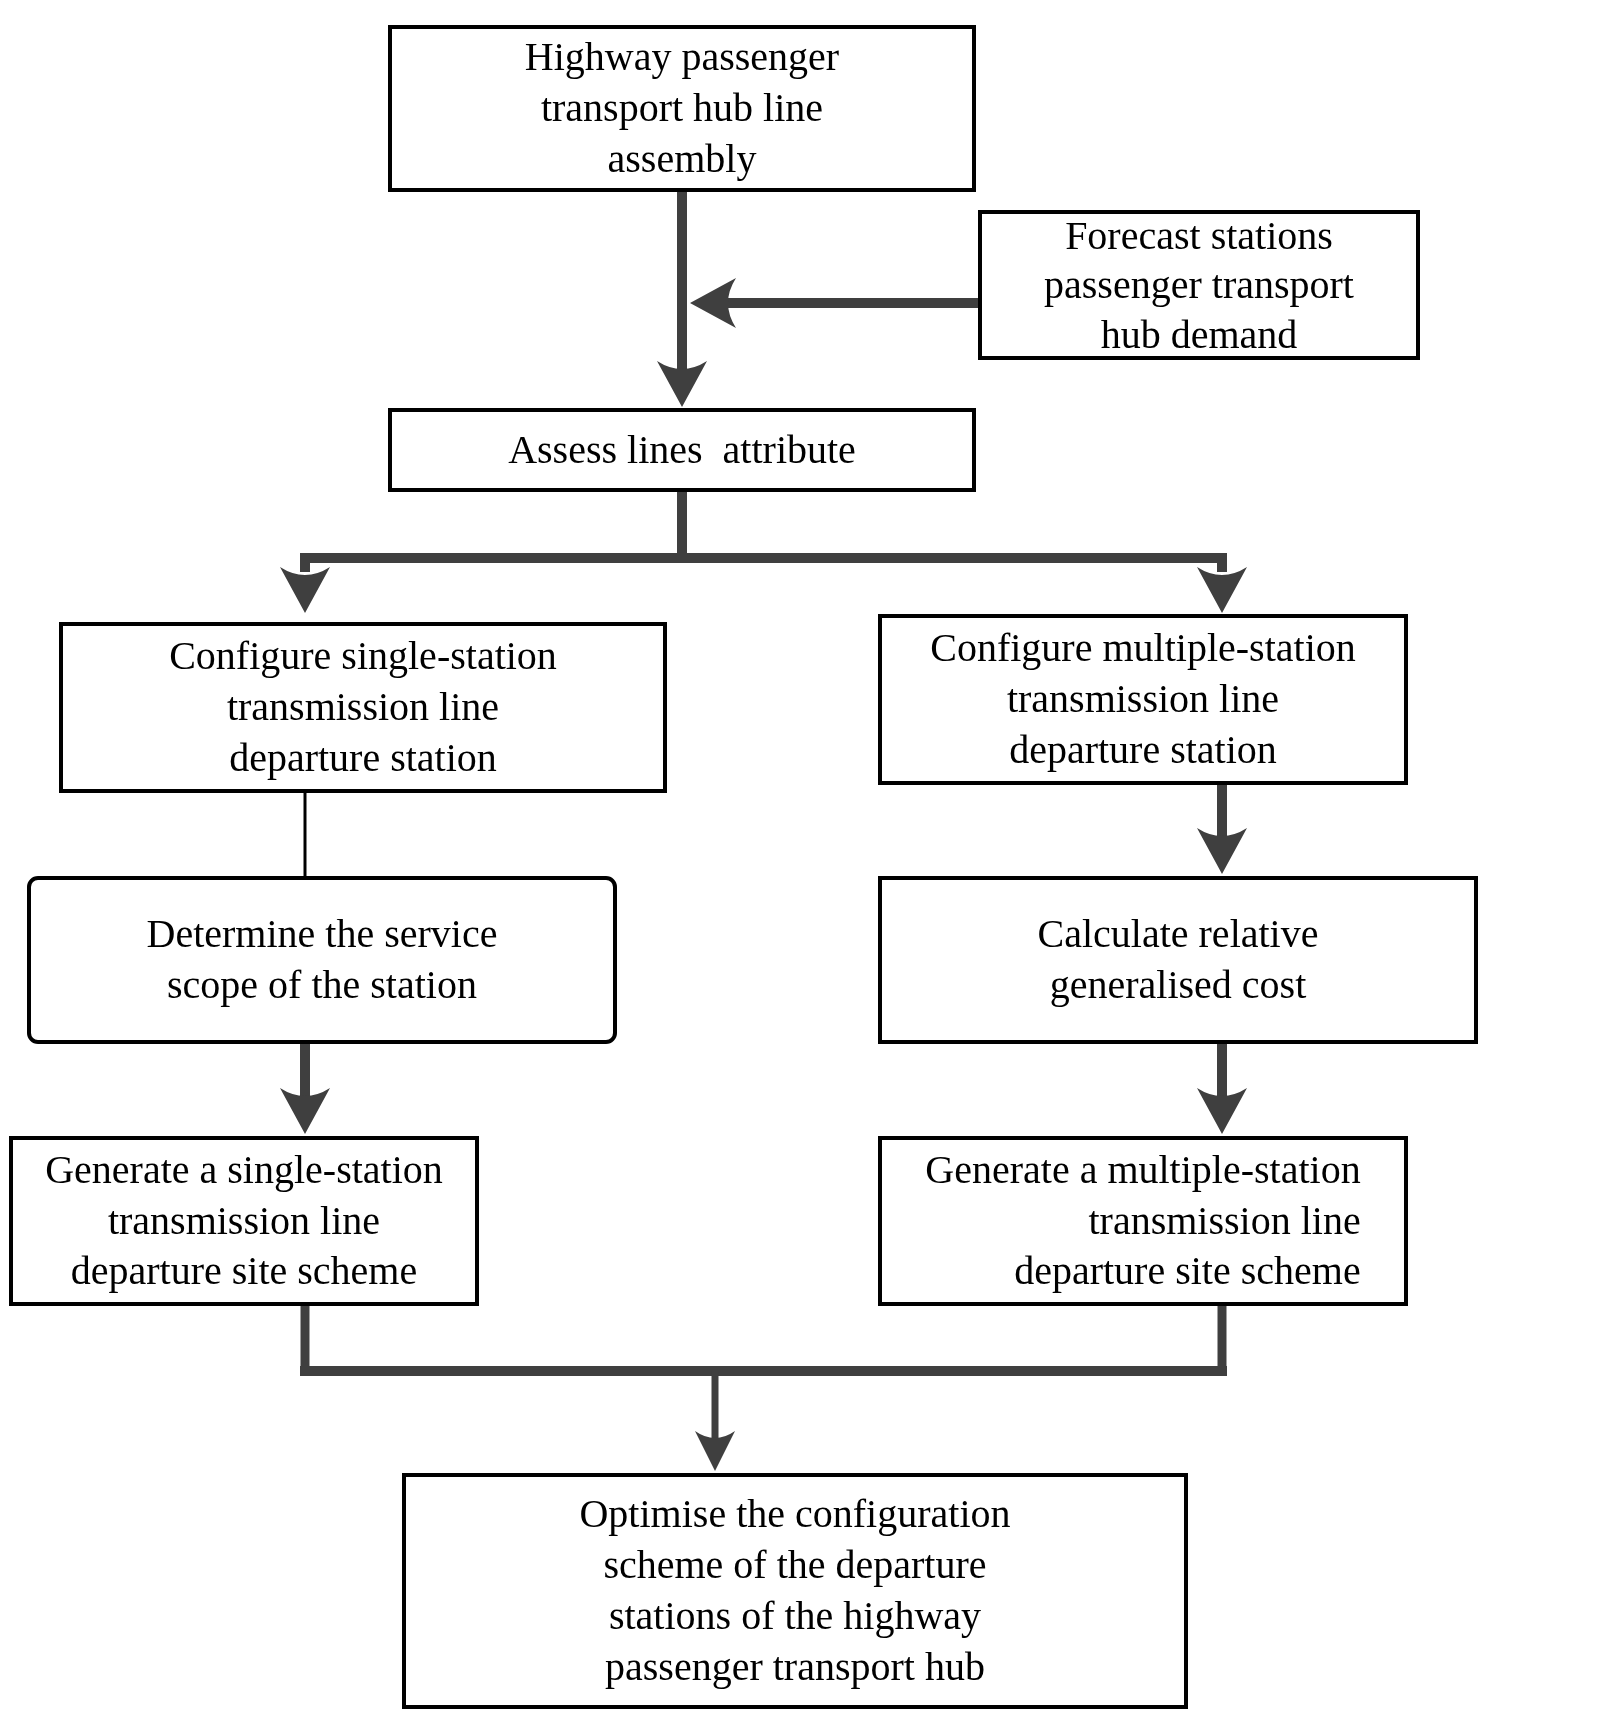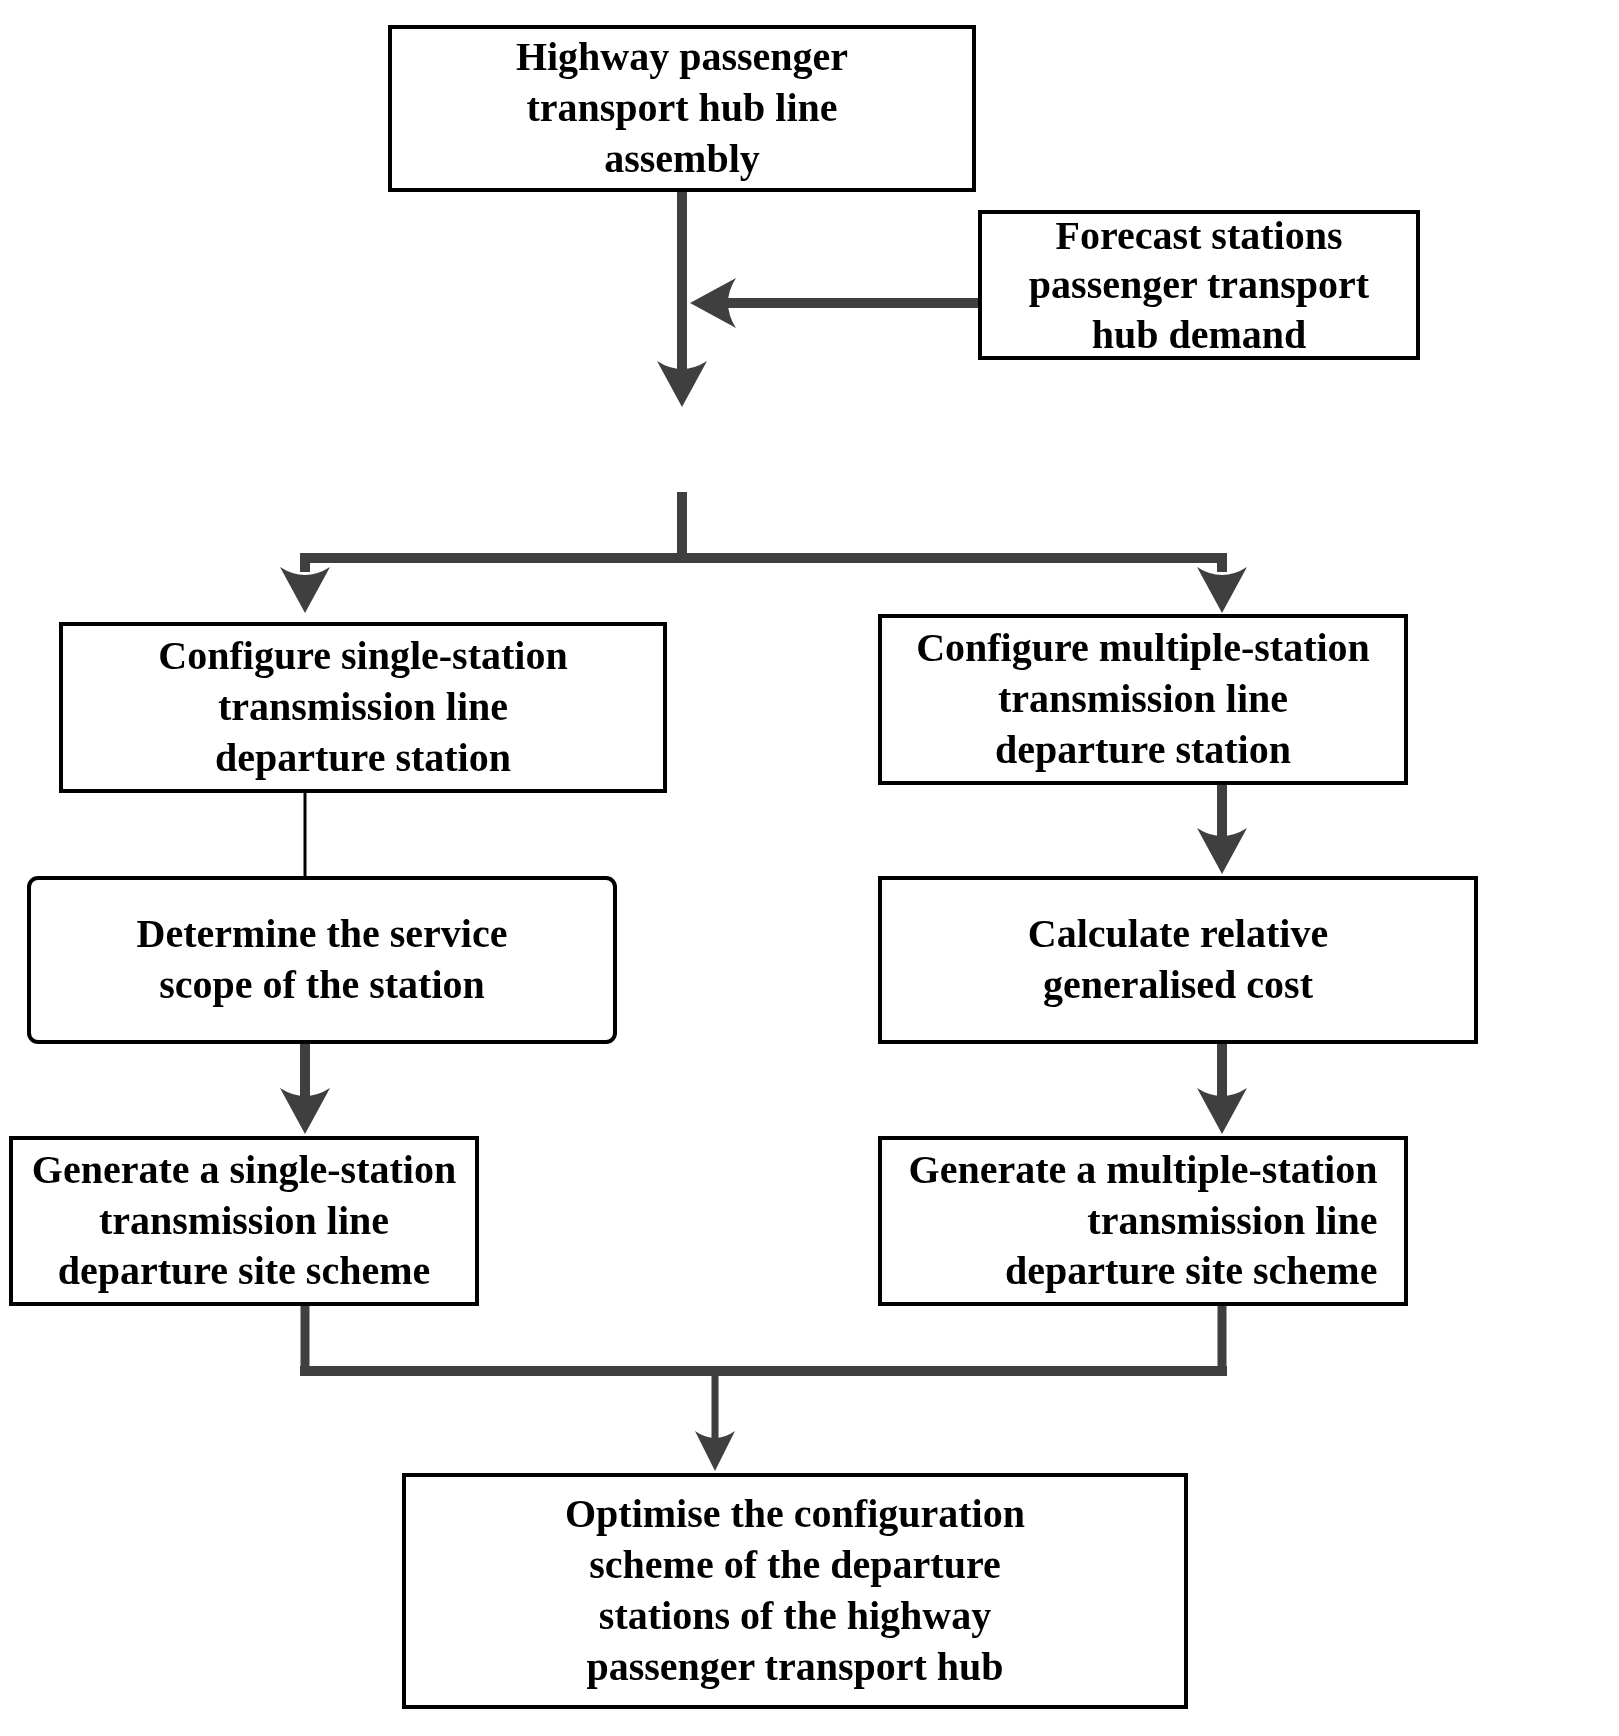--- a/index.html
+++ b/index.html
@@ -23,21 +23,20 @@
     box-sizing: border-box;
     border: 4px solid #000000;
     background: #ffffff;
     display: flex;
     align-items: center;
     justify-content: center;
     text-align: center;
     font-size: 40px;
     line-height: 1.27;
     white-space: pre-wrap;
-    font-weight: bold;
   }
   
   .n-assembly   { left: 388px;  top: 25px;   width: 588px; height: 167px; }
   .n-forecast   { left: 978px;  top: 210px;  width: 442px; height: 150px; line-height: 1.24; }
   .n-assess     { left: 388px;  top: 408px;  width: 588px; height: 84px;  }
   .n-cfg-single { left: 27px;   top: 622px;  width: 608px; height: 171px; margin-left: 32px; }
   .n-cfg-multi  { left: 878px;  top: 614px;  width: 530px; height: 171px; }
   .n-determine  { left: 27px;   top: 876px;  width: 590px; height: 168px; border-radius: 11px; }
   .n-calculate  { left: 878px;  top: 876px;  width: 600px; height: 168px; }
   .n-gen-single { left: 9px;   top: 1136px; width: 470px; height: 170px; }
@@ -95,20 +94,21 @@
       <path d="M715,1471 l-20,-40 q20,14 40,0 z" fill="#3f3f3f"></path>
     </g>
   </svg>
 
   <div class="node n-assembly">Highway passenger
 transport hub line
 assembly</div>
   <div class="node n-forecast">Forecast stations
 passenger transport
 hub demand</div>
+  <div class="node n-assess">Assess lines  attribute</div>
   <div class="node n-cfg-single">Configure single-station
 transmission line
 departure station</div>
   <div class="node n-cfg-multi">Configure multiple-station
 transmission line
 departure station</div>
   <div class="node n-determine">Determine the service
 scope of the station</div>
   <div class="node n-calculate">Calculate relative
 generalised cost</div>

